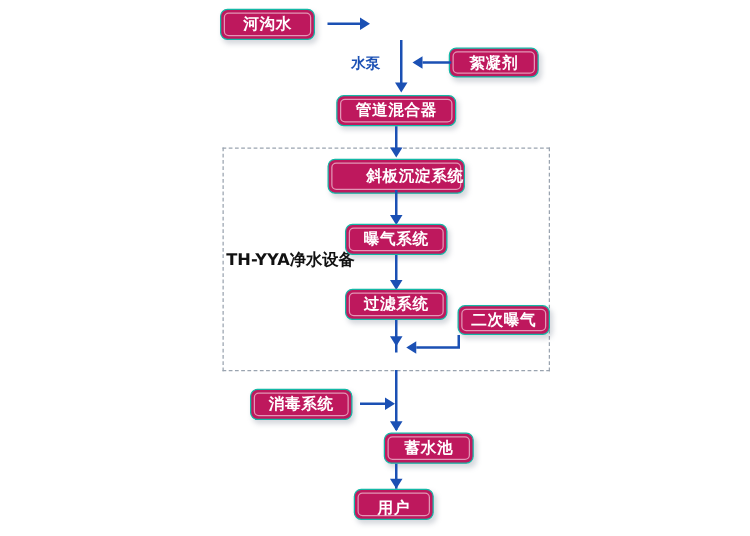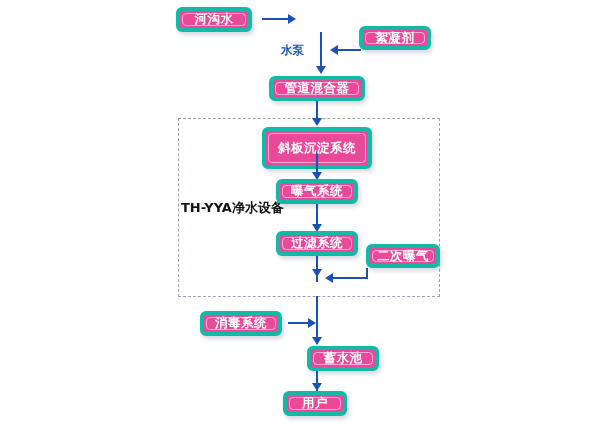--- a/index.html
+++ b/index.html
@@ -31,32 +31,32 @@
     font-weight: bold;
     color: #111111;
     letter-spacing: 0px;
     white-space: nowrap;
   }
 
   
   .node {
     position: absolute;
     box-sizing: border-box;
-    background: #ec4899;
+    background: #be185d;
     border-radius: 6px;
     color: #ffffff;
     font-size: 12.5px;
     font-weight: bold;
     display: flex;
     align-items: center;
     justify-content: center;
     letter-spacing: 0.5px;
     white-space: nowrap;
     box-shadow: 2px 3px 4px rgba(120,130,145,0.30);
-    border: 4px solid #14b8a6;
+    border: 1px solid #14b8a6;
   }
   .node::before {
     content: "";
     position: absolute;
     left: 2px;
     right: 2px;
     top: 2px;
     bottom: 2px;
     border: 1px solid rgba(255,255,255,0.55);
     border-radius: 4px;
@@ -124,34 +124,34 @@
 
   <div class="hline" style="left:262px; top:18px; width:26px;"></div>
   <div class="arrow-right" style="left:288px; top:14px;"></div>
 
 
   <div class="vline" style="left:320px; top:32px; width:2px; height:38px;"></div>
   <div class="arrow-down" style="left:316px; top:66px;"></div>
 
   <div class="plain-label" style="left:281px; top:43px;">水泵</div>
 
-  <div class="node" style="left:359px; top:26px; width:72px; height:24px;">
+  <div class="node" style="left:359px; top:38px; width:72px; height:24px;">
     <span>絮凝剂</span>
   </div>
   <div class="hline" style="left:338px; top:49px; width:23px;"></div>
   <div class="arrow-left" style="left:330px; top:45px;"></div>
 
   <div class="node" style="left:269px; top:76px; width:96px; height:25px;">
     <span>管道混合器</span>
   </div>
 
   <div class="vline" style="left:316px; top:101px; width:2px; height:22px;"></div>
   <div class="arrow-down" style="left:312px; top:118px;"></div>
 
-  <div class="node" style="left:262px; top:127px; width:110px; height:42px;">
+  <div class="node" style="left:262px; top:127px; width:110px; height:28px;justify-content:flex-end;">
     <span>斜板沉淀系统</span>
   </div>
 
   <div class="vline" style="left:316px; top:152px; width:2px; height:26px;"></div>
   <div class="arrow-down" style="left:312px; top:172px;"></div>
 
   <div class="node" style="left:276px; top:179px; width:82px; height:25px;">
     <span>曝气系统</span>
   </div>
 

